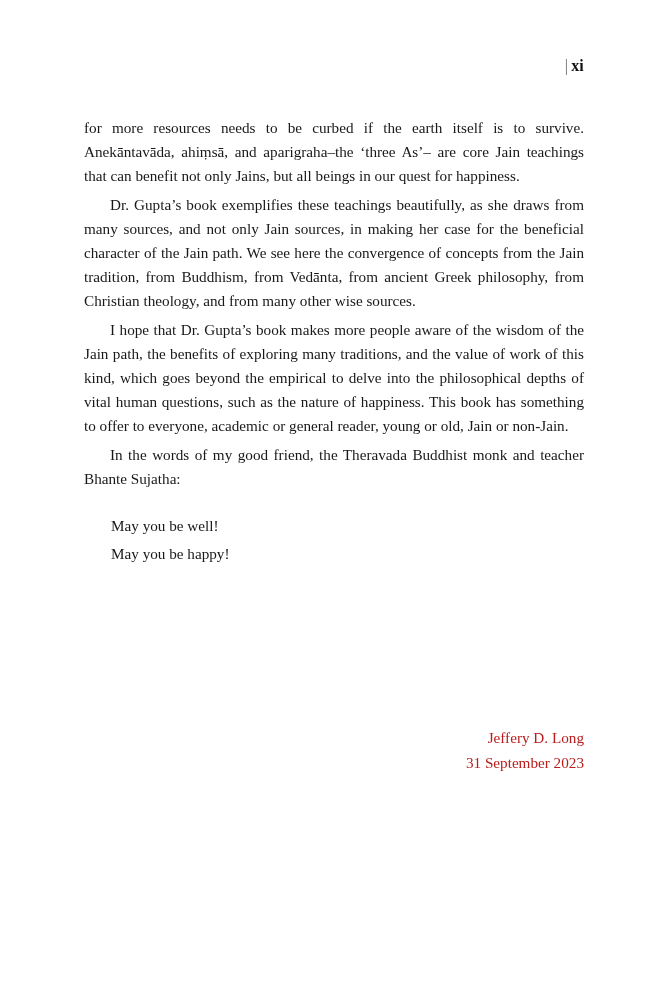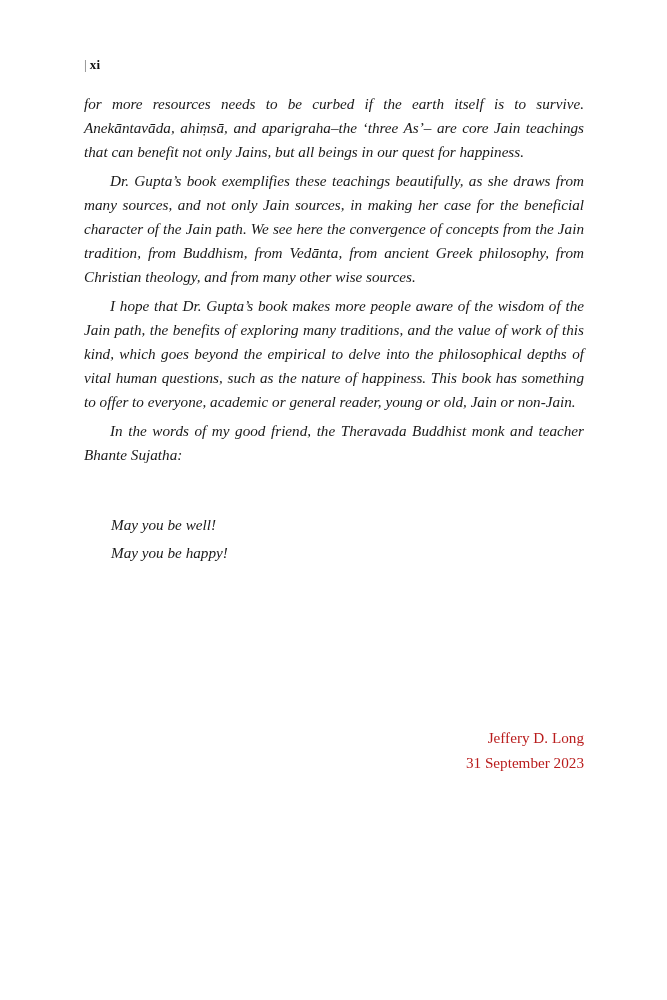--- a/index.html
+++ b/index.html
@@ -19,60 +19,60 @@
     color: #1a1a1a;
     -webkit-font-smoothing: antialiased;
   }
 
   
   .running-head {
     position: absolute;
     top: 57px;
     left: 84px;
     right: 83px;
-    font-size: 13px;
+    text-align: right;
+    font-size: 16px;
     font-weight: bold;
     letter-spacing: 0.2px;
     color: #111111;
   }
   .running-head .rule {
     display: inline-block;
     font-weight: normal;
     color: #666;
     margin-right: 3px;
   }
 
   
   .textblock {
     position: absolute;
-    top: 92px;
+    top: 116px;
     left: 84px;
     width: 500px;
-    font-style: italic;
   }
 
   p.body {
     margin: 0;
     font-size: 15.2px;
     line-height: 24.2px;
     text-align: justify;
     text-justify: inter-word;
     hyphens: none;
     color: #181818;
   }
   p.body.indent {
     text-indent: 26px;
   }
   p.body + p.body {
     margin-top: 4px;
   }
 
   
   .verse {
-    margin-top: 44px;
+    margin-top: 21px;
     padding-left: 27px;
   }
   .verse .line {
     font-size: 15.2px;
     line-height: 27.5px;
     text-align: left;
     color: #181818;
   }
 
   

